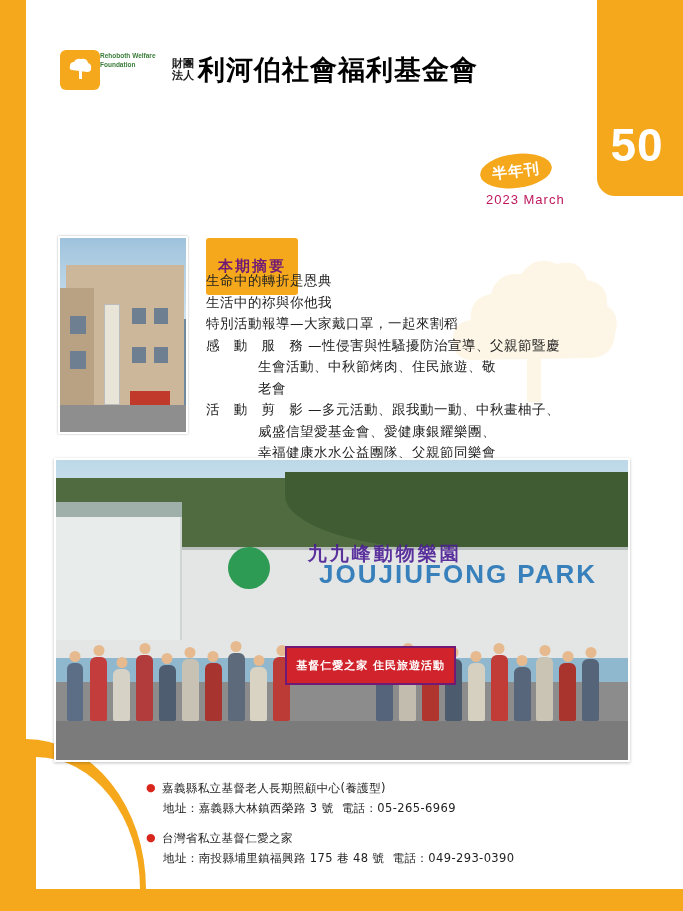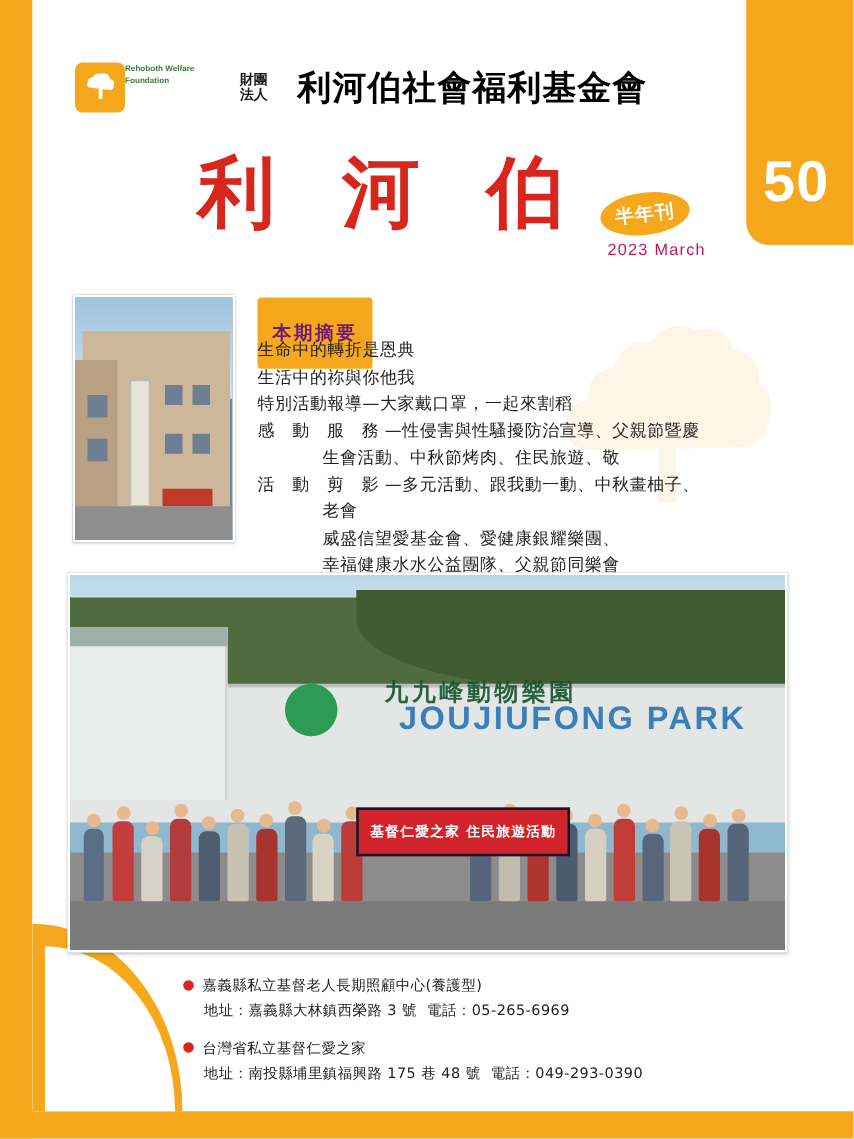--- a/index.html
+++ b/index.html
@@ -88,21 +88,20 @@
 
   
   .masthead {
     position: absolute;
     left: 60px;
     top: 46px;
     width: 520px;
     height: 48px;
     display: flex;
     align-items: center;
-    gap: 20px;
   }
   .logo-mark {
     width: 78px;
     height: 44px;
     position: relative;
     flex: none;
   }
   .logo-box {
     position: absolute;
     left: 0; top: 2px;
@@ -249,28 +248,28 @@
   .mp-wall-top { position:absolute; left:0; right:0; top:29%; height:3%; background:#b9bfbc; }
   .mp-building { position:absolute; left:0; top:14%; width:22%; height:46%; background:#e8eceb; border-right:2px solid #cfd5d2; }
   .mp-building-roof { position:absolute; left:0; top:14%; width:22%; height:5%; background:#9fb0ab; }
   .mp-zoo-text {
     position:absolute; left:46%; top:33%;
     font-size: 26px; font-weight: bold; color: #1b6fb5; letter-spacing: 2px;
     font-family: "Liberation Sans", sans-serif; opacity: .85;
   }
   .mp-zoo-cn {
     position:absolute; left:44%; top:27%;
-    font-size: 19px; font-weight: bold; color: #14532d; letter-spacing: 3px; opacity:.9;
+    font-size: 19px; font-weight: bold; color: #4c1d95; letter-spacing: 3px; opacity:.9;
   }
   .mp-logo { position:absolute; left:30%; top:29%; width:42px; height:42px; border-radius:50%; background:#2e9b54; }
   .mp-ground { position:absolute; left:0; right:0; bottom:0; height:26%; background:#8c8c8c; }
   .mp-ground2 { position:absolute; left:0; right:0; bottom:0; height:13%; background:#7b7b7b; }
   .mp-banner {
     position:absolute; left:40%; top:62%; width:30%; height:13%;
-    background:#d0232b; border:2px solid #0f172a; display:flex; align-items:center; justify-content:center;
+    background:#d0232b; border:2px solid #701a75; display:flex; align-items:center; justify-content:center;
   }
   .mp-banner span { color:#ffffff; font-size:11px; font-weight:bold; letter-spacing:1px; }
   .mp-crowd { position:absolute; left:0; right:0; bottom:13%; height:40%; }
   .person { position:absolute; bottom:0; border-radius:6px 6px 2px 2px; }
   .person .head { position:absolute; left:50%; top:-12px; transform:translateX(-50%); width:11px; height:11px; border-radius:50%; background:#e6b98f; }
 
   
   .footer {
     position: absolute;
     left: 146px;
@@ -323,21 +322,20 @@
         <span>Foundation</span>
       </div>
     </div>
     <div class="org-prefix">
       <span>財團</span>
       <span>法人</span>
     </div>
     <div class="org-name">利河伯社會福利基金會</div>
   </div>
 
-  <div class="big-title">利 河 伯</div>
   <div class="badge-oval">
     <span>半年刊</span>
   </div>
   <div class="issue-date">2023 March</div>
 
   <div class="summary-photo">
     <div class="sp-sky"></div>
     <div class="sp-build"></div>
     <div class="sp-build2"></div>
     <div class="sp-win" style="left:10px;top:40%;width:16px;height:18px;"></div>
@@ -361,25 +359,25 @@
     </div>
     <div class="sline">
       <span class="lbl"></span><span>特別活動報導—大家戴口罩，一起來割稻</span>
     </div>
     <div class="sline">
       <span class="lbl">感 動   服 務</span><span>—性侵害與性騷擾防治宣導、父親節暨慶</span>
     </div>
     <div class="sline indent1">
       <span>生會活動、中秋節烤肉、住民旅遊、敬</span>
     </div>
+    <div class="sline indent1">
+      <span>老會</span>
+    </div>
     <div class="sline">
       <span class="lbl">活 動   剪 影</span><span>—多元活動、跟我動一動、中秋畫柚子、</span>
-    </div>
-    <div class="sline indent1">
-      <span>老會</span>
     </div>
     <div class="sline indent1">
       <span>威盛信望愛基金會、愛健康銀耀樂團、</span>
     </div>
     <div class="sline indent1">
       <span>幸福健康水水公益團隊、父親節同樂會</span>
     </div>
   </div>
 
   <div class="main-photo">

